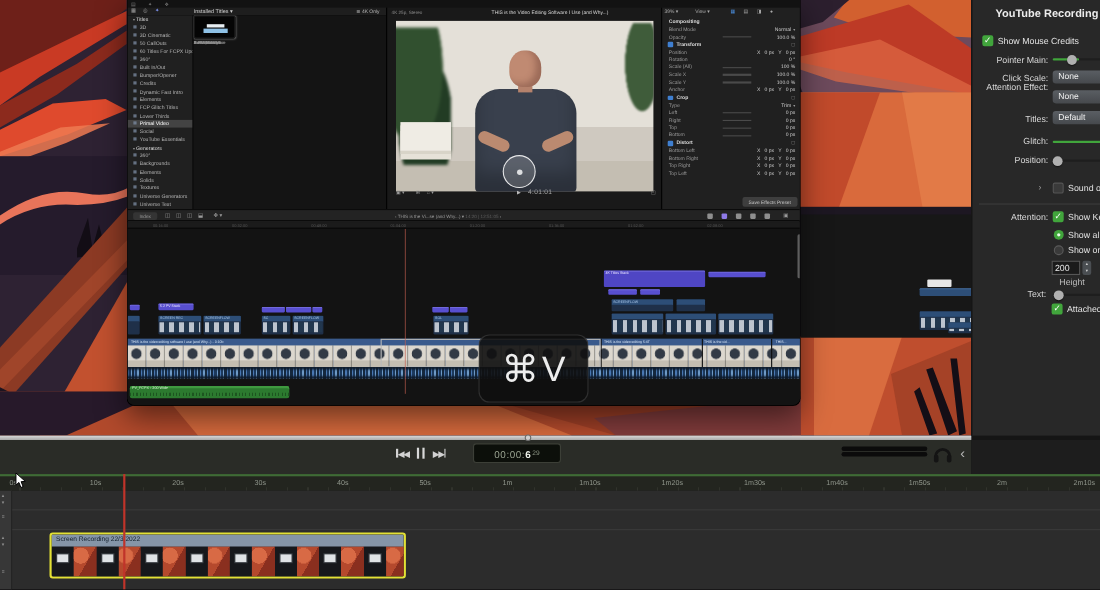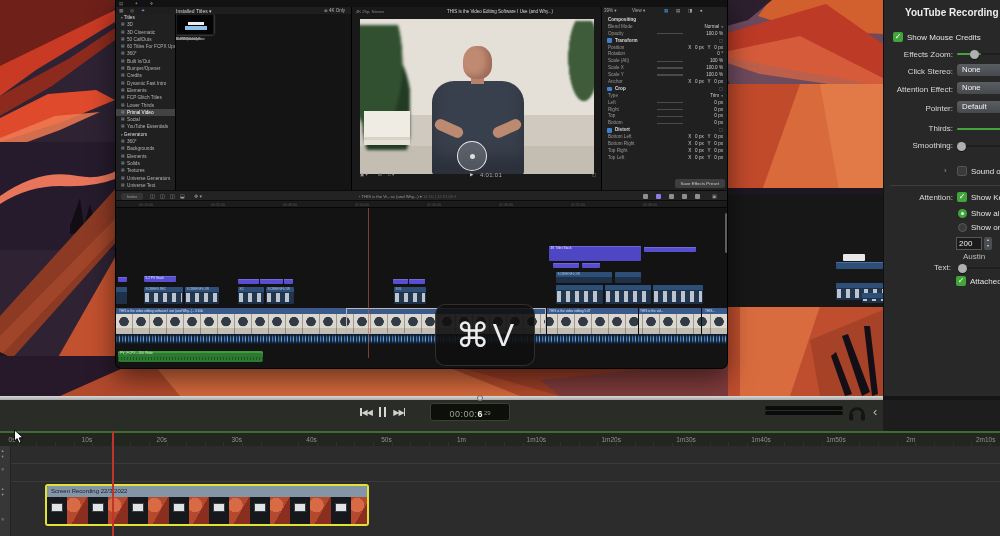--- a/index.html
+++ b/index.html
@@ -707,41 +707,41 @@
       <span class="key">V</span>
     </div>
   </div>
 
   <div id="sf-panel" class="abs">
     <div class="p-title">YouTube Recording</div>
 
     <div class="pcheck" style="left:9px; top:32px">✓</div>
     <span class="ptext" style="left:23px; top:33px">Show Mouse Credits</span>
 
-    <span class="plabel" style="top:50px">Effects Zoom:</span>
+    <span class="plabel" style="top:50px">Pointer Main:</span>
     <div class="ptrack" style="top:53px">
       <div class="fill" style="width:24px"></div>
       <div class="sthumb" style="left:13px"></div>
     </div>
 
-    <span class="plabel" style="top:67px">Click Stereo:</span>
+    <span class="plabel" style="top:67px">Click Scale:</span>
     <div class="pdrop" style="top:64px">None</div>
 
-    <span class="plabel" style="top:85px">Attention Effect:</span>
+    <span class="plabel" style="top:75px">Attention Effect:</span>
     <div class="pdrop" style="top:82px">None</div>
 
-    <span class="plabel" style="top:104px">Pointer:</span>
+    <span class="plabel" style="top:104px">Titles:</span>
     <div class="pdrop" style="top:101px">Default</div>
 
-    <span class="plabel" style="top:124px">Thirds:</span>
+    <span class="plabel" style="top:124px">Glitch:</span>
     <div class="ptrack" style="top:128px">
       <div class="fill" style="width:44px"></div>
     </div>
 
-    <span class="plabel" style="top:141px">Smoothing:</span>
+    <span class="plabel" style="top:141px">Position:</span>
     <div class="ptrack" style="top:145px">
       <div class="sthumb" style="left:0px"></div>
     </div>
 
     <span class="pdisc" style="left:60px; top:166px">›</span>
     <div class="pcheck off" style="left:73px; top:166px"></div>
     <span class="ptext" style="left:87px; top:167px">Sound on</span>
 
     <div class="pdivider" style="top:185px"></div>
 
@@ -750,21 +750,21 @@
     <span class="ptext" style="left:87px; top:193px">Show Key</span>
 
     <div class="pradio on" style="left:74px; top:209px"></div>
     <span class="ptext" style="left:87px; top:209px">Show all k</span>
 
     <div class="pradio" style="left:74px; top:223px"></div>
     <span class="ptext" style="left:87px; top:223px">Show only</span>
 
     <input class="pnum" style="top: 237px;" value="200">
     <div class="pstep" style="top:237px">▴<br>▾</div>
-    <span class="ptext" style="left:79px; top:252px; color:#bdbdbd">Austin</span>
+    <span class="ptext" style="left:79px; top:252px; color:#bdbdbd">Height</span>
 
     <span class="plabel" style="top:263px; width:67px">Text:</span>
     <div class="ptrack" style="top:267px">
       <div class="sthumb" style="left:1px"></div>
     </div>
 
     <div class="pcheck" style="left:72px; top:276px">✓</div>
     <span class="ptext" style="left:86px; top:277px">Attached</span>
   </div>
 

